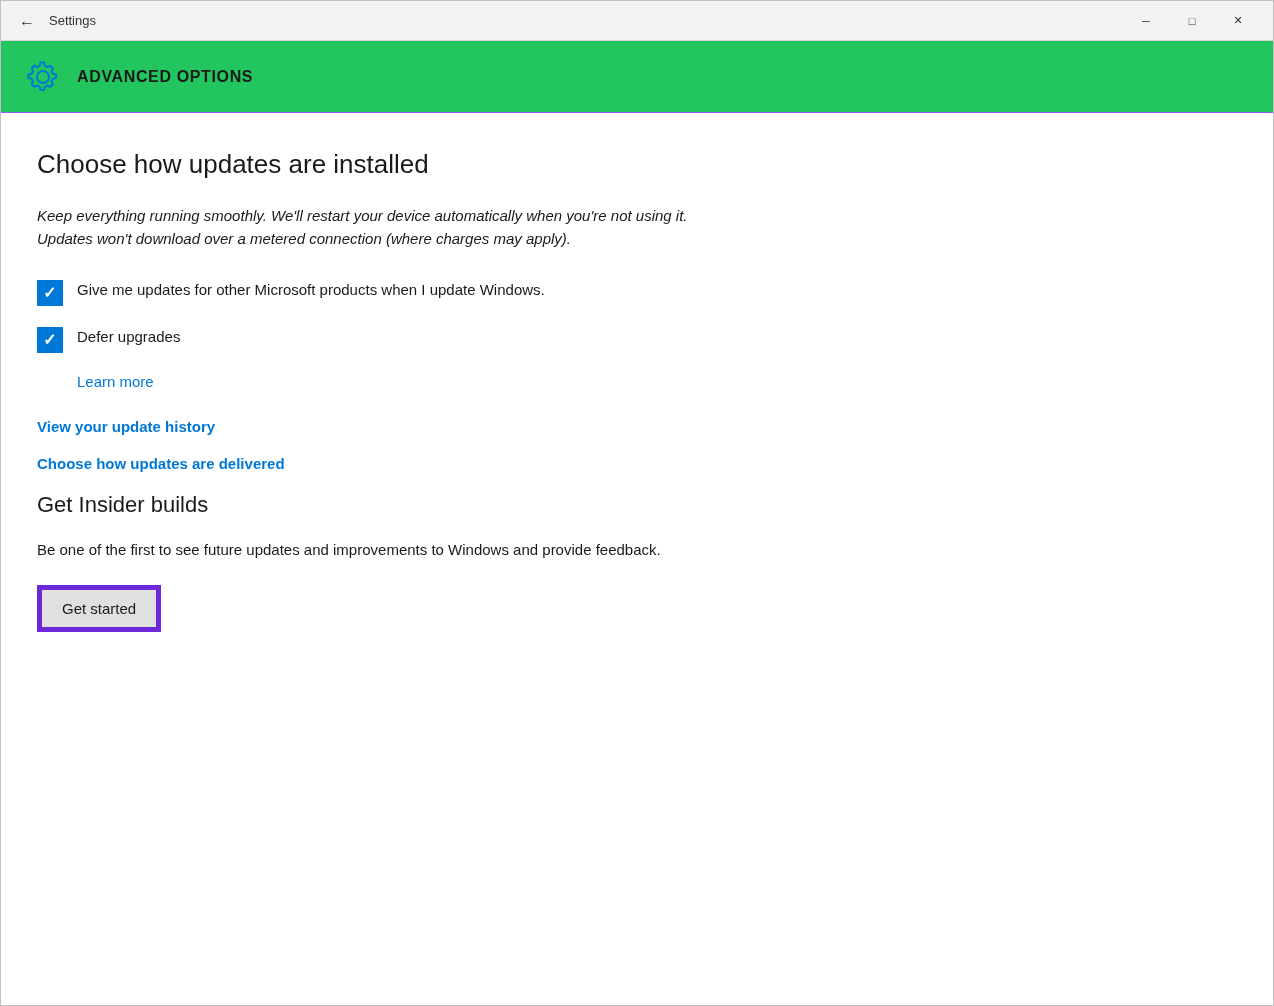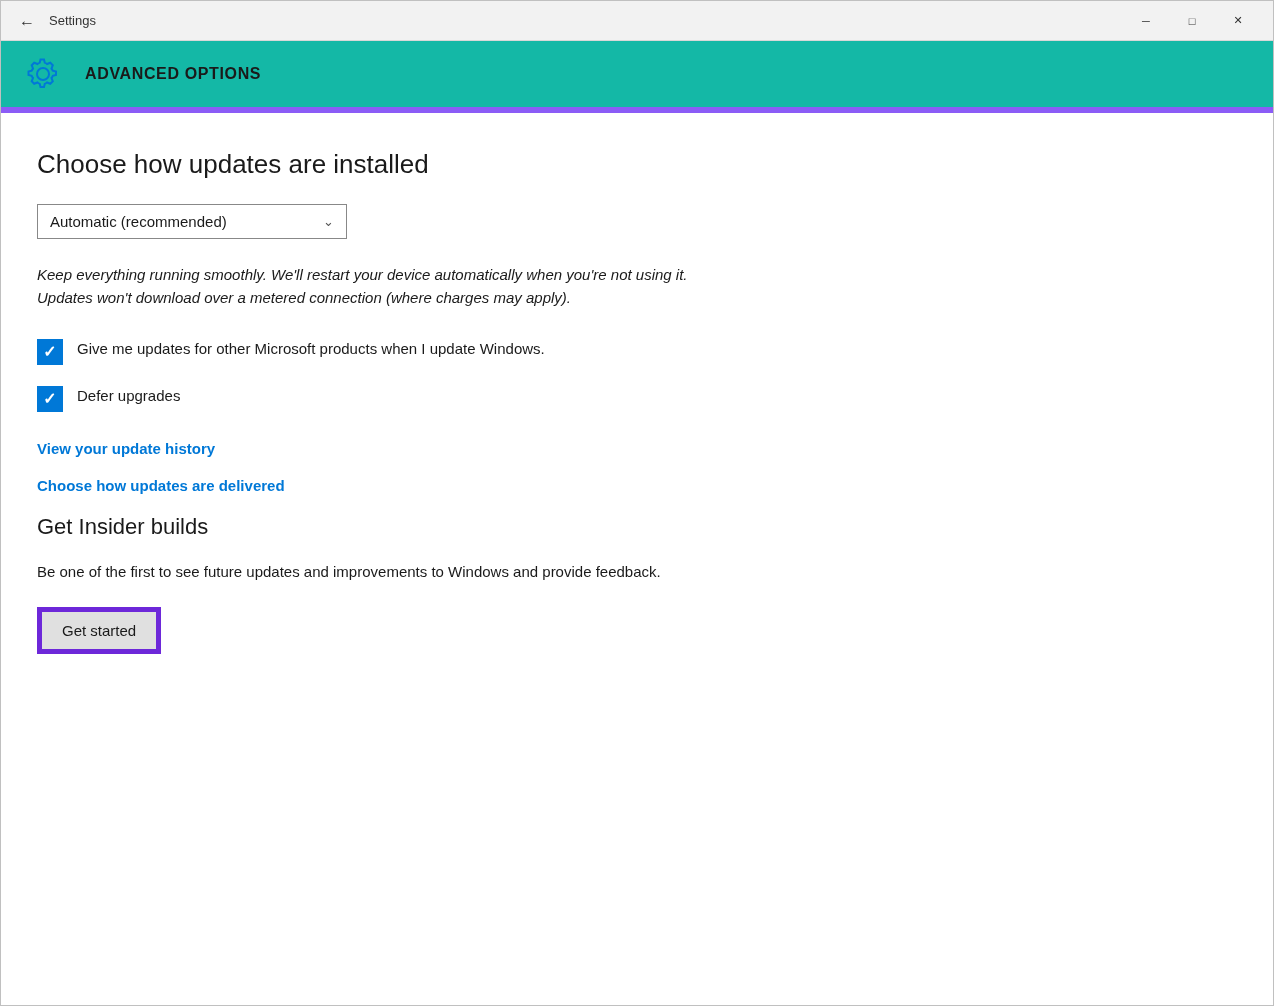--- a/index.html
+++ b/index.html
@@ -67,28 +67,27 @@
       justify-content: center;
       cursor: pointer;
       font-size: 11px;
       color: #333;
       background: transparent;
       border: none;
     }
 
     
     .header-bar {
-      background: #14b8a6;
+      background: #22c55e;
       height: 72px;
       display: flex;
       align-items: center;
       padding: 0 24px;
       flex-shrink: 0;
-      border-bottom: 6px solid #8b5cf6;
-      gap: 8px;
+      border-bottom: 1px solid #8b5cf6;
     }
 
     .gear-icon {
       width: 36px;
       height: 36px;
       margin-right: 16px;
       flex-shrink: 0;
     }
 
     .header-title {
@@ -263,45 +262,40 @@
     <svg class="gear-icon" viewBox="0 0 36 36" fill="none" xmlns="http://www.w3.org/2000/svg">
       <path d="M18 12a6 6 0 100 12 6 6 0 000-12z" stroke="#0078d7" stroke-width="2" fill="none"></path>
       <path d="M15.5 3.5l-.8 3.2a9 9 0 00-2.2 1.3L9.2 6.7 6.7 9.2l1.3 3.3a9 9 0 00-1.3 2.2l-3.2.8v3.5l3.2.8a9 9 0 001.3 2.2l-1.3 3.3 2.5 2.5 3.3-1.3a9 9 0 002.2 1.3l.8 3.2h3.5l.8-3.2a9 9 0 002.2-1.3l3.3 1.3 2.5-2.5-1.3-3.3a9 9 0 001.3-2.2l3.2-.8V15.5l-3.2-.8a9 9 0 00-1.3-2.2l1.3-3.3-2.5-2.5-3.3 1.3a9 9 0 00-2.2-1.3l-.8-3.2z" stroke="#0078d7" stroke-width="2" fill="none"></path>
     </svg>
     <span class="header-title">ADVANCED OPTIONS</span>
   </div>
 
   <div class="content">
     <h1 class="section-title">Choose how updates are installed</h1>
 
-    <div class="dropdown-wrapper">
-      <div class="dropdown-select">
-        <span>Automatic (recommended)</span>
-        <span class="dropdown-arrow">⌄</span>
-      </div>
-    </div>
 
     <p class="description-text">Keep everything running smoothly. We'll restart your device automatically when you're not using it. Updates won't download over a metered connection (where charges may apply).</p>
 
     
     <div class="checkbox-row">
       <div class="checkbox-box">
         <span class="checkbox-check">✓</span>
       </div>
       <span class="checkbox-label">Give me updates for other Microsoft products when I update Windows.</span>
     </div>
 
     
     <div class="defer-section">
       <div class="checkbox-row">
         <div class="checkbox-box">
           <span class="checkbox-check">✓</span>
         </div>
         <span class="checkbox-label">Defer upgrades</span>
       </div>
+      <a class="learn-more-link">Learn more</a>
     </div>
 
     
     <a class="link-item">View your update history</a>
     <a class="link-item">Choose how updates are delivered</a>
 
     
     <h2 class="section-title-2">Get Insider builds</h2>
     <p class="insider-description">Be one of the first to see future updates and improvements to Windows and provide feedback.</p>
     <button class="get-started-btn">Get started</button>

